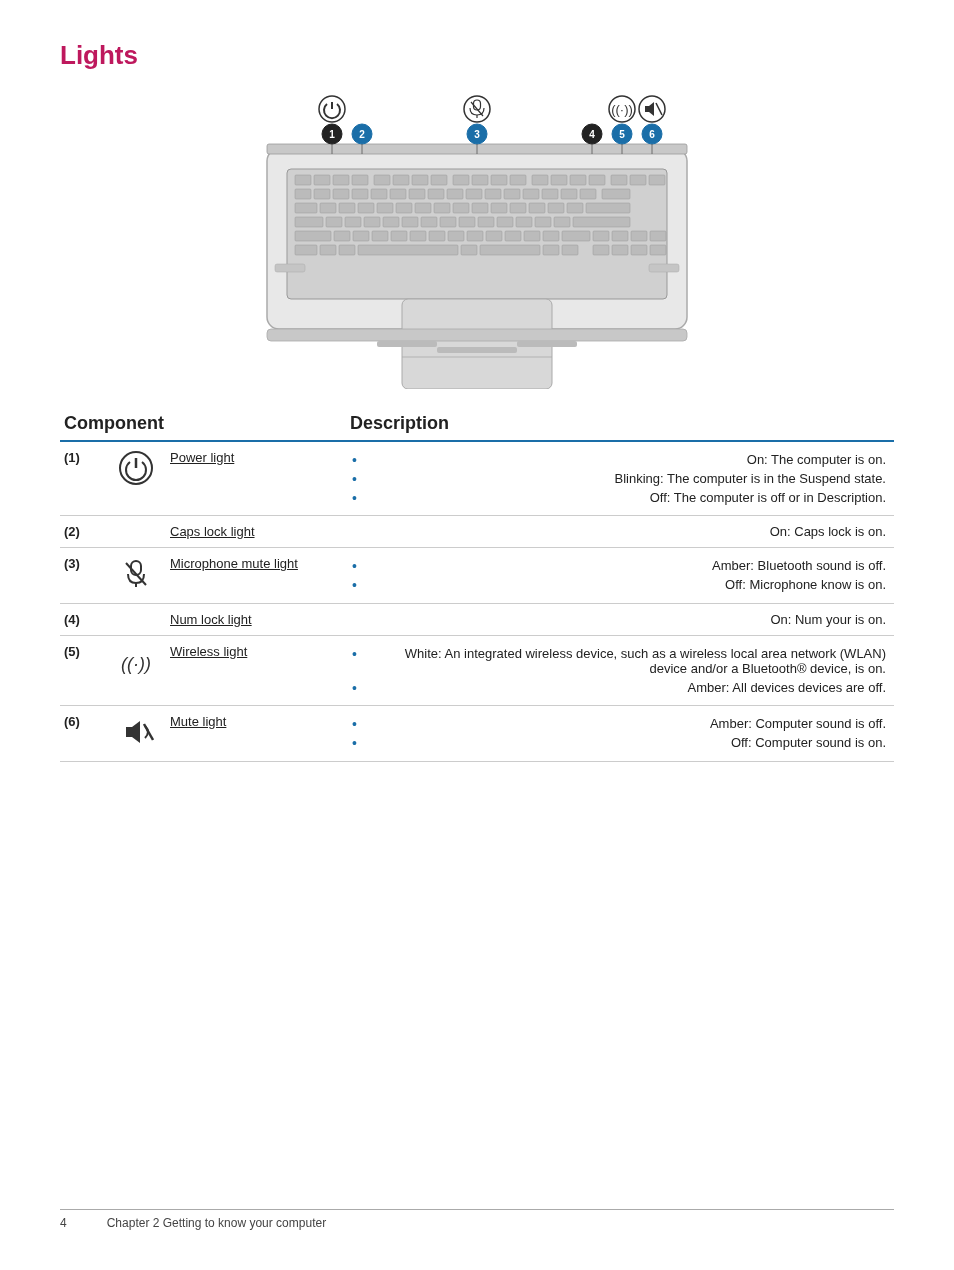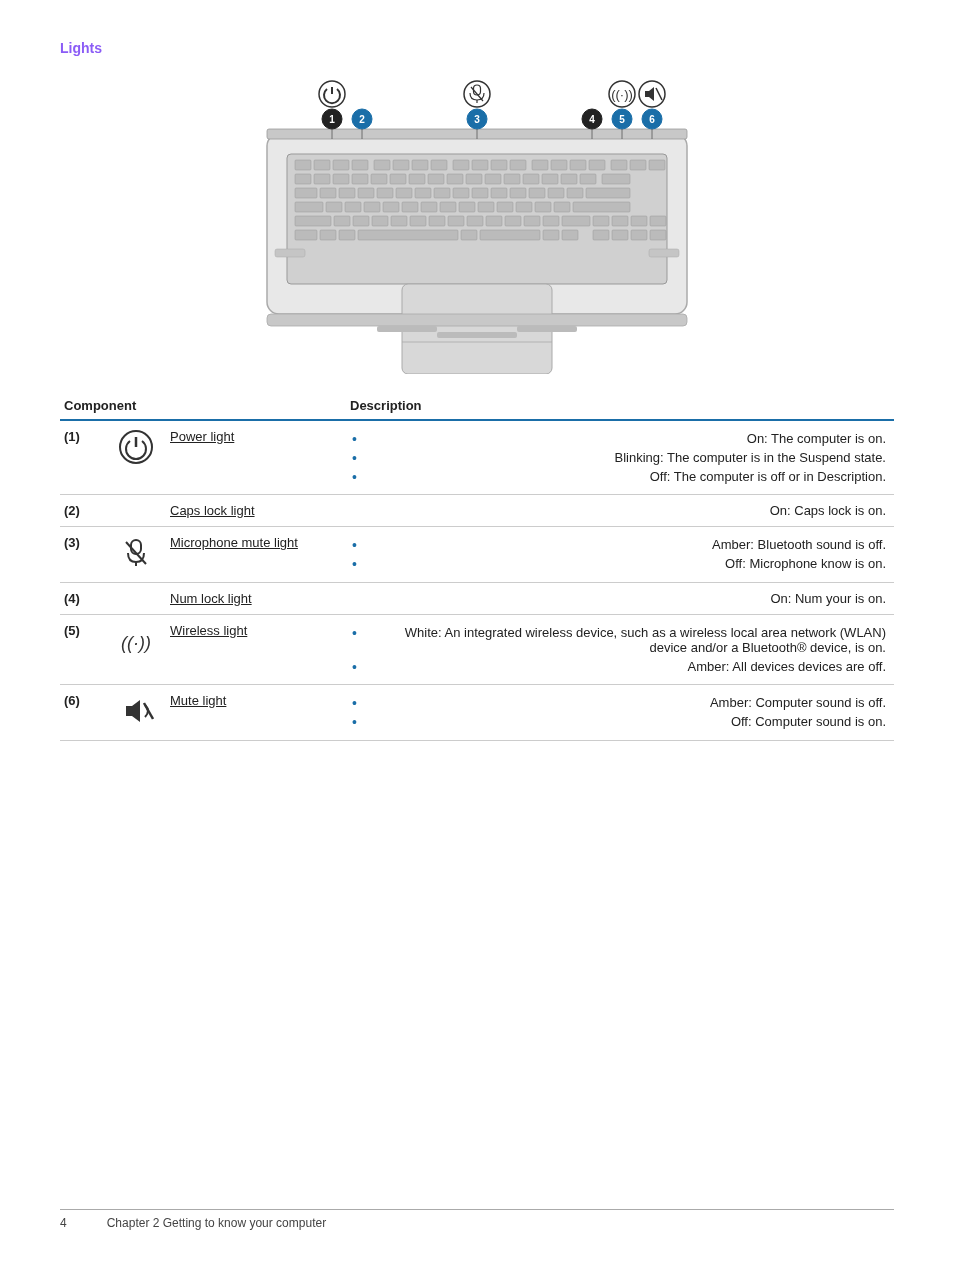--- a/index.html
+++ b/index.html
@@ -6,22 +6,22 @@
     body {
       background: #fff;
       font-family: Arial, Helvetica, sans-serif;
       font-size: 13px;
       color: #222;
       width: 954px;
       min-height: 1270px;
       padding: 40px 60px 60px 60px;
     }
     h1.page-title {
-      color: #8b5cf6;
-      font-size: 14px;
+      color: #be185d;
+      font-size: 26px;
       font-weight: bold;
       margin-bottom: 18px;
     }
     .diagram-container {
       display: flex;
       justify-content: center;
       margin-bottom: 18px;
     }
     
     .laptop-svg {
@@ -30,21 +30,21 @@
     }
 
     
     .component-table {
       width: 100%;
       border-collapse: collapse;
       margin-top: 8px;
     }
     .component-table th {
       font-weight: bold;
-      font-size: 13px;
+      font-size: 18px;
       text-align: left;
       padding: 6px 8px 6px 4px;
       border-bottom: 2px solid #1a6ea8;
     }
     .component-table td {
       vertical-align: top;
       padding: 8px 8px 8px 4px;
       border-bottom: 1px solid #ccc;
     }
     .col-num {

